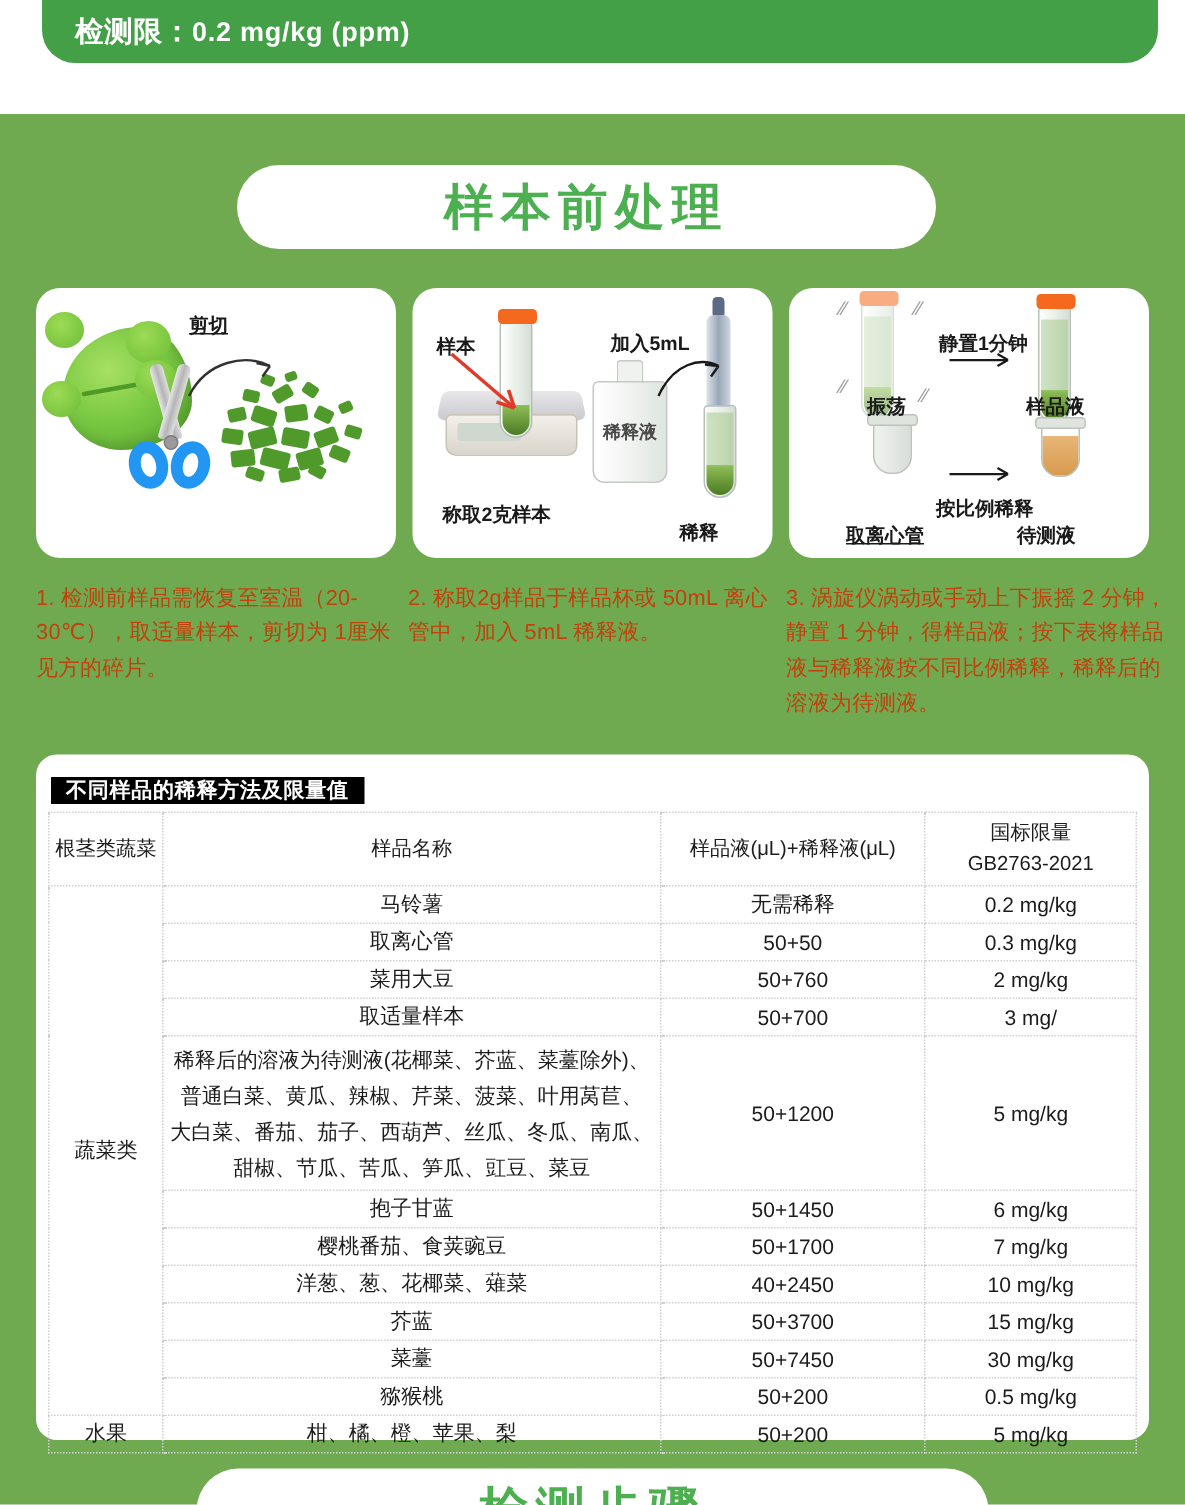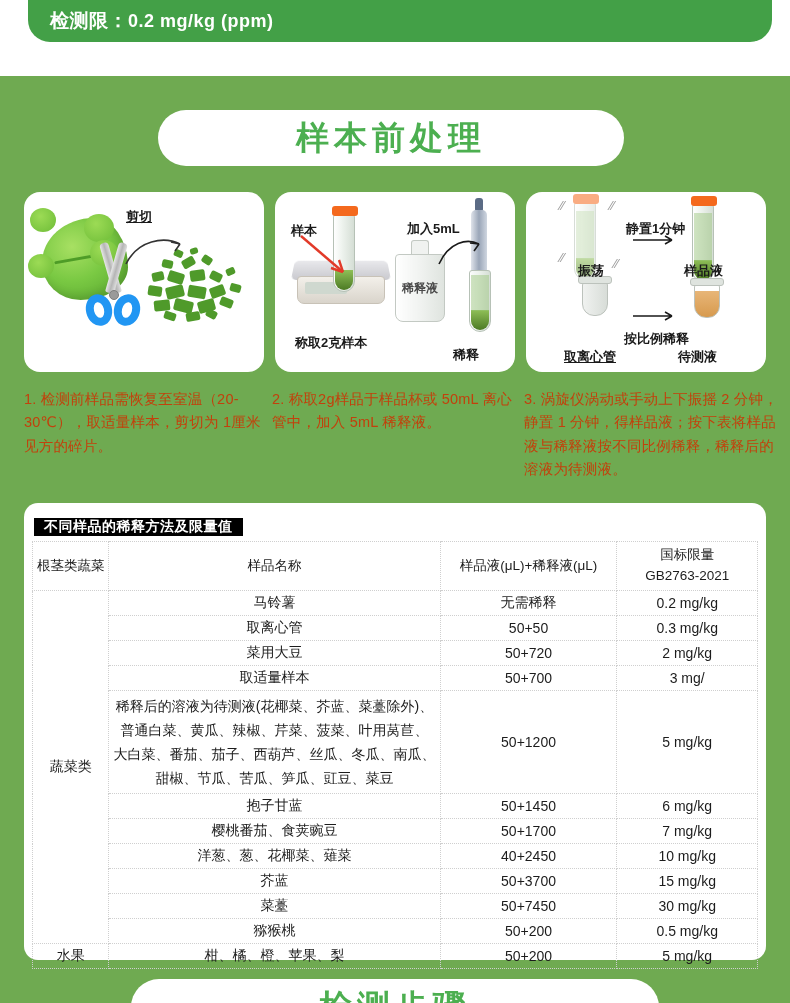--- a/index.html
+++ b/index.html
@@ -473,21 +473,21 @@
           <td>无需稀释</td>
           <td>0.2 mg/kg</td>
         </tr>
         <tr>
           <td>取离心管</td>
           <td>50+50</td>
           <td>0.3 mg/kg</td>
         </tr>
         <tr>
           <td>菜用大豆</td>
-          <td>50+720</td>
+          <td>50+760</td>
           <td>2 mg/kg</td>
         </tr>
         <tr>
           <td>取适量样本</td>
           <td>50+700</td>
           <td>3 mg/</td>
         </tr>
         <tr>
           <td class="multi">
             <div>稀释后的溶液为待测液(花椰菜、芥蓝、菜薹除外)、</div>

